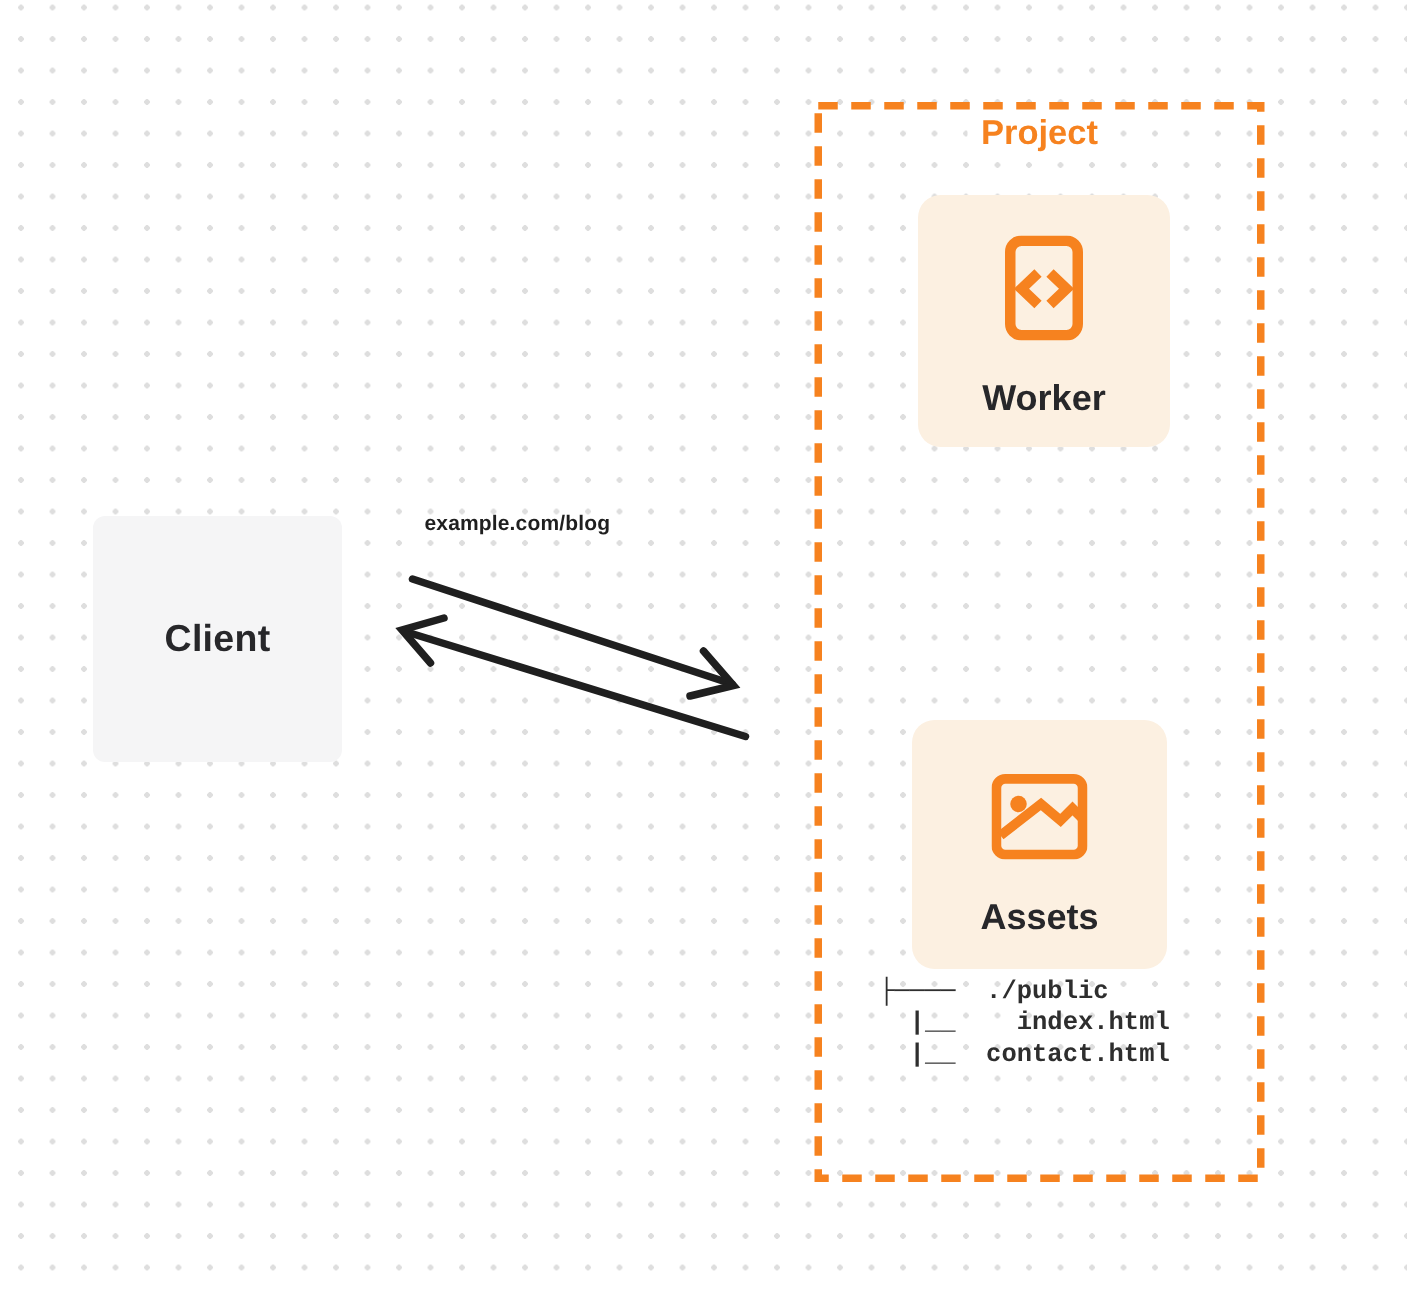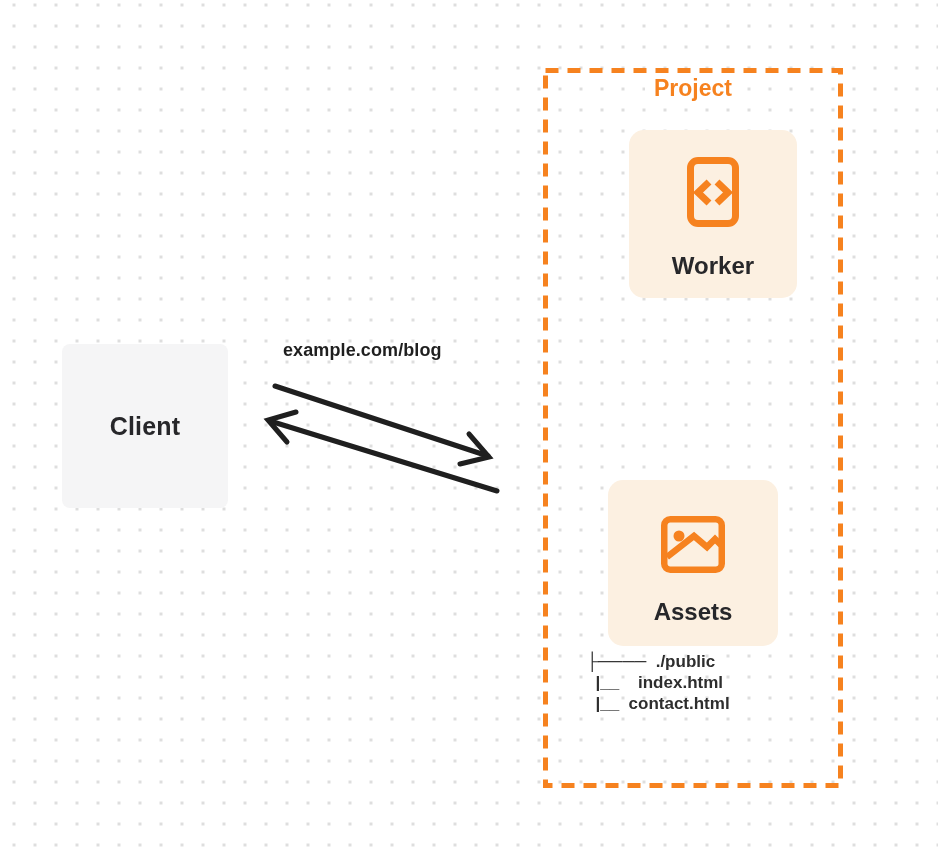--- a/index.html
+++ b/index.html
@@ -11,44 +11,44 @@
     font-family:"Liberation Sans",sans-serif;
   }
   .client-box{
     position:absolute;left:62px;top:344px;width:166px;height:164px;
     background:var(--client-bg,#f5f5f6);border-radius:8px;
     display:flex;align-items:center;justify-content:center;text-align:right;
   }
   .client-box .label{font-size:25px;font-weight:700;color:var(--text,#27272a);letter-spacing:.2px;}
   .request-label{
     position:absolute;left:283px;top:340px;
-    font-size:18px;font-weight:700;color:var(--ink,#1f1f1f);letter-spacing:.1px;
+    font-size:14px;font-weight:700;color:var(--ink,#1f1f1f);letter-spacing:.1px;
   }
   .arrows{position:absolute;left:0;top:0;pointer-events:none;}
   .arrow{stroke:var(--ink,#1f1f1f);stroke-width:5;fill:none;stroke-linecap:round;stroke-linejoin:miter;}
   .project{position:absolute;left:543px;top:68px;width:300px;height:720px;}
   .project-border{position:absolute;left:0;top:0;overflow:visible;}
   .project-border rect{fill:none;stroke:var(--accent,#f6821f);stroke-width:5;stroke-dasharray:13 9;}
   .project-title{
     position:absolute;top:-16px;left:50%;transform:translateX(-50%);
     background:var(--bg,#fff);padding:0 9px;
     font-size:23px;font-weight:700;color:var(--accent,#f6821f);white-space:nowrap;margin-top:23px;
   }
   .card{
     position:absolute;background:var(--card-bg,#fcf0e1);border-radius:15px;
     display:flex;flex-direction:column;align-items:center;
   }
-  .worker-card{left:86px;top:62px;width:168px;height:168px;padding-top:27px;box-sizing:border-box;}
+  .worker-card{left:69px;top:62px;width:168px;height:168px;padding-top:27px;box-sizing:border-box;}
   .assets-card{left:65px;top:412px;width:170px;height:166px;padding-top:36px;box-sizing:border-box;}
   .card .label{margin-top:25px;font-size:24px;font-weight:700;color:var(--text,#27272a);}
   .icon-stroke{stroke:var(--accent,#f6821f);fill:none;}
   .icon-fill{fill:var(--accent,#f6821f);}
   .tree{
     position:absolute;left:43px;top:583px;margin:0;
-    font-family:Liberation Sans, sans-serif;font-size:17px;font-weight:600;
+    font-family:Liberation Mono, monospace;font-size:17px;font-weight:600;
     line-height:21px;color:var(--tree-text,#2e2e2e);white-space:pre;
   }
 </style>
 </head>
 <body>
 
 <div class="canvas">
 
   <div class="client-box">
     <span class="label">Client</span>

